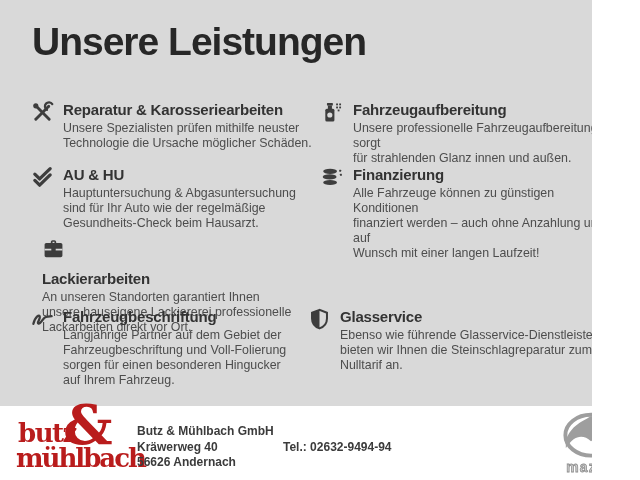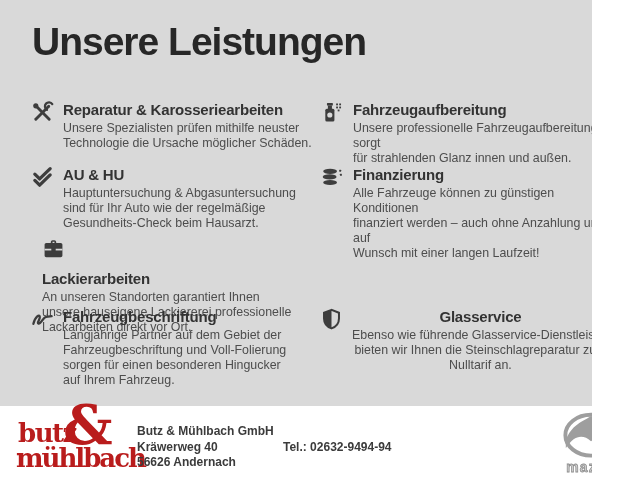--- a/index.html
+++ b/index.html
@@ -18,21 +18,21 @@
   .svc .icon svg{display:block;width:23px;height:23px;}
   .svc h3{margin:0 0 3px;font-size:15px;font-weight:700;color:#333333;letter-spacing:-0.2px;}
   .svc p{margin:0;font-size:12.4px;line-height:15px;color:#4d4d4d;white-space:pre-line;}
   #svc-l1{left:31px;top:101px;}
   #svc-l2{left:31px;top:166px;}
   #svc-l3{left:42px;top:238px;flex-direction:column;}
   #svc-l4{left:31px;top:308px;}
   #svc-r1{left:321px;top:101px;}
   #svc-r2{left:321px;top:166px;}
   #svc-r3{left:321px;top:238px;}
-  #svc-r4{left:320px;top:308px;text-align:center;}
+  #svc-r4{left:308px;top:308px;}
 
   .footer{position:absolute;left:0;top:406px;width:640px;height:74px;background:#ffffff;}
   .brand{position:absolute;left:16px;top:2px;width:124px;height:68px;font-family:"DejaVu Serif",serif;color:#b91c1c;}
   .brand .b1{position:absolute;left:2px;top:12px;font-size:26px;font-weight:700;letter-spacing:-1.5px;line-height:1;}
   .brand .amp{position:absolute;left:47px;top:-11px;font-size:55px;font-weight:700;line-height:1;}
   .brand .b2{position:absolute;left:0px;top:37px;font-size:26px;font-weight:700;letter-spacing:-2px;line-height:1;}
   .finfo{position:absolute;left:137px;top:18px;font-size:12px;font-weight:700;color:#3b3b3b;line-height:15.5px;}
   .frow{display:flex;align-items:flex-end;}
   .frow .c1{width:146px;}
   .mazda{position:absolute;right:5px;top:4px;width:88px;height:66px;}

